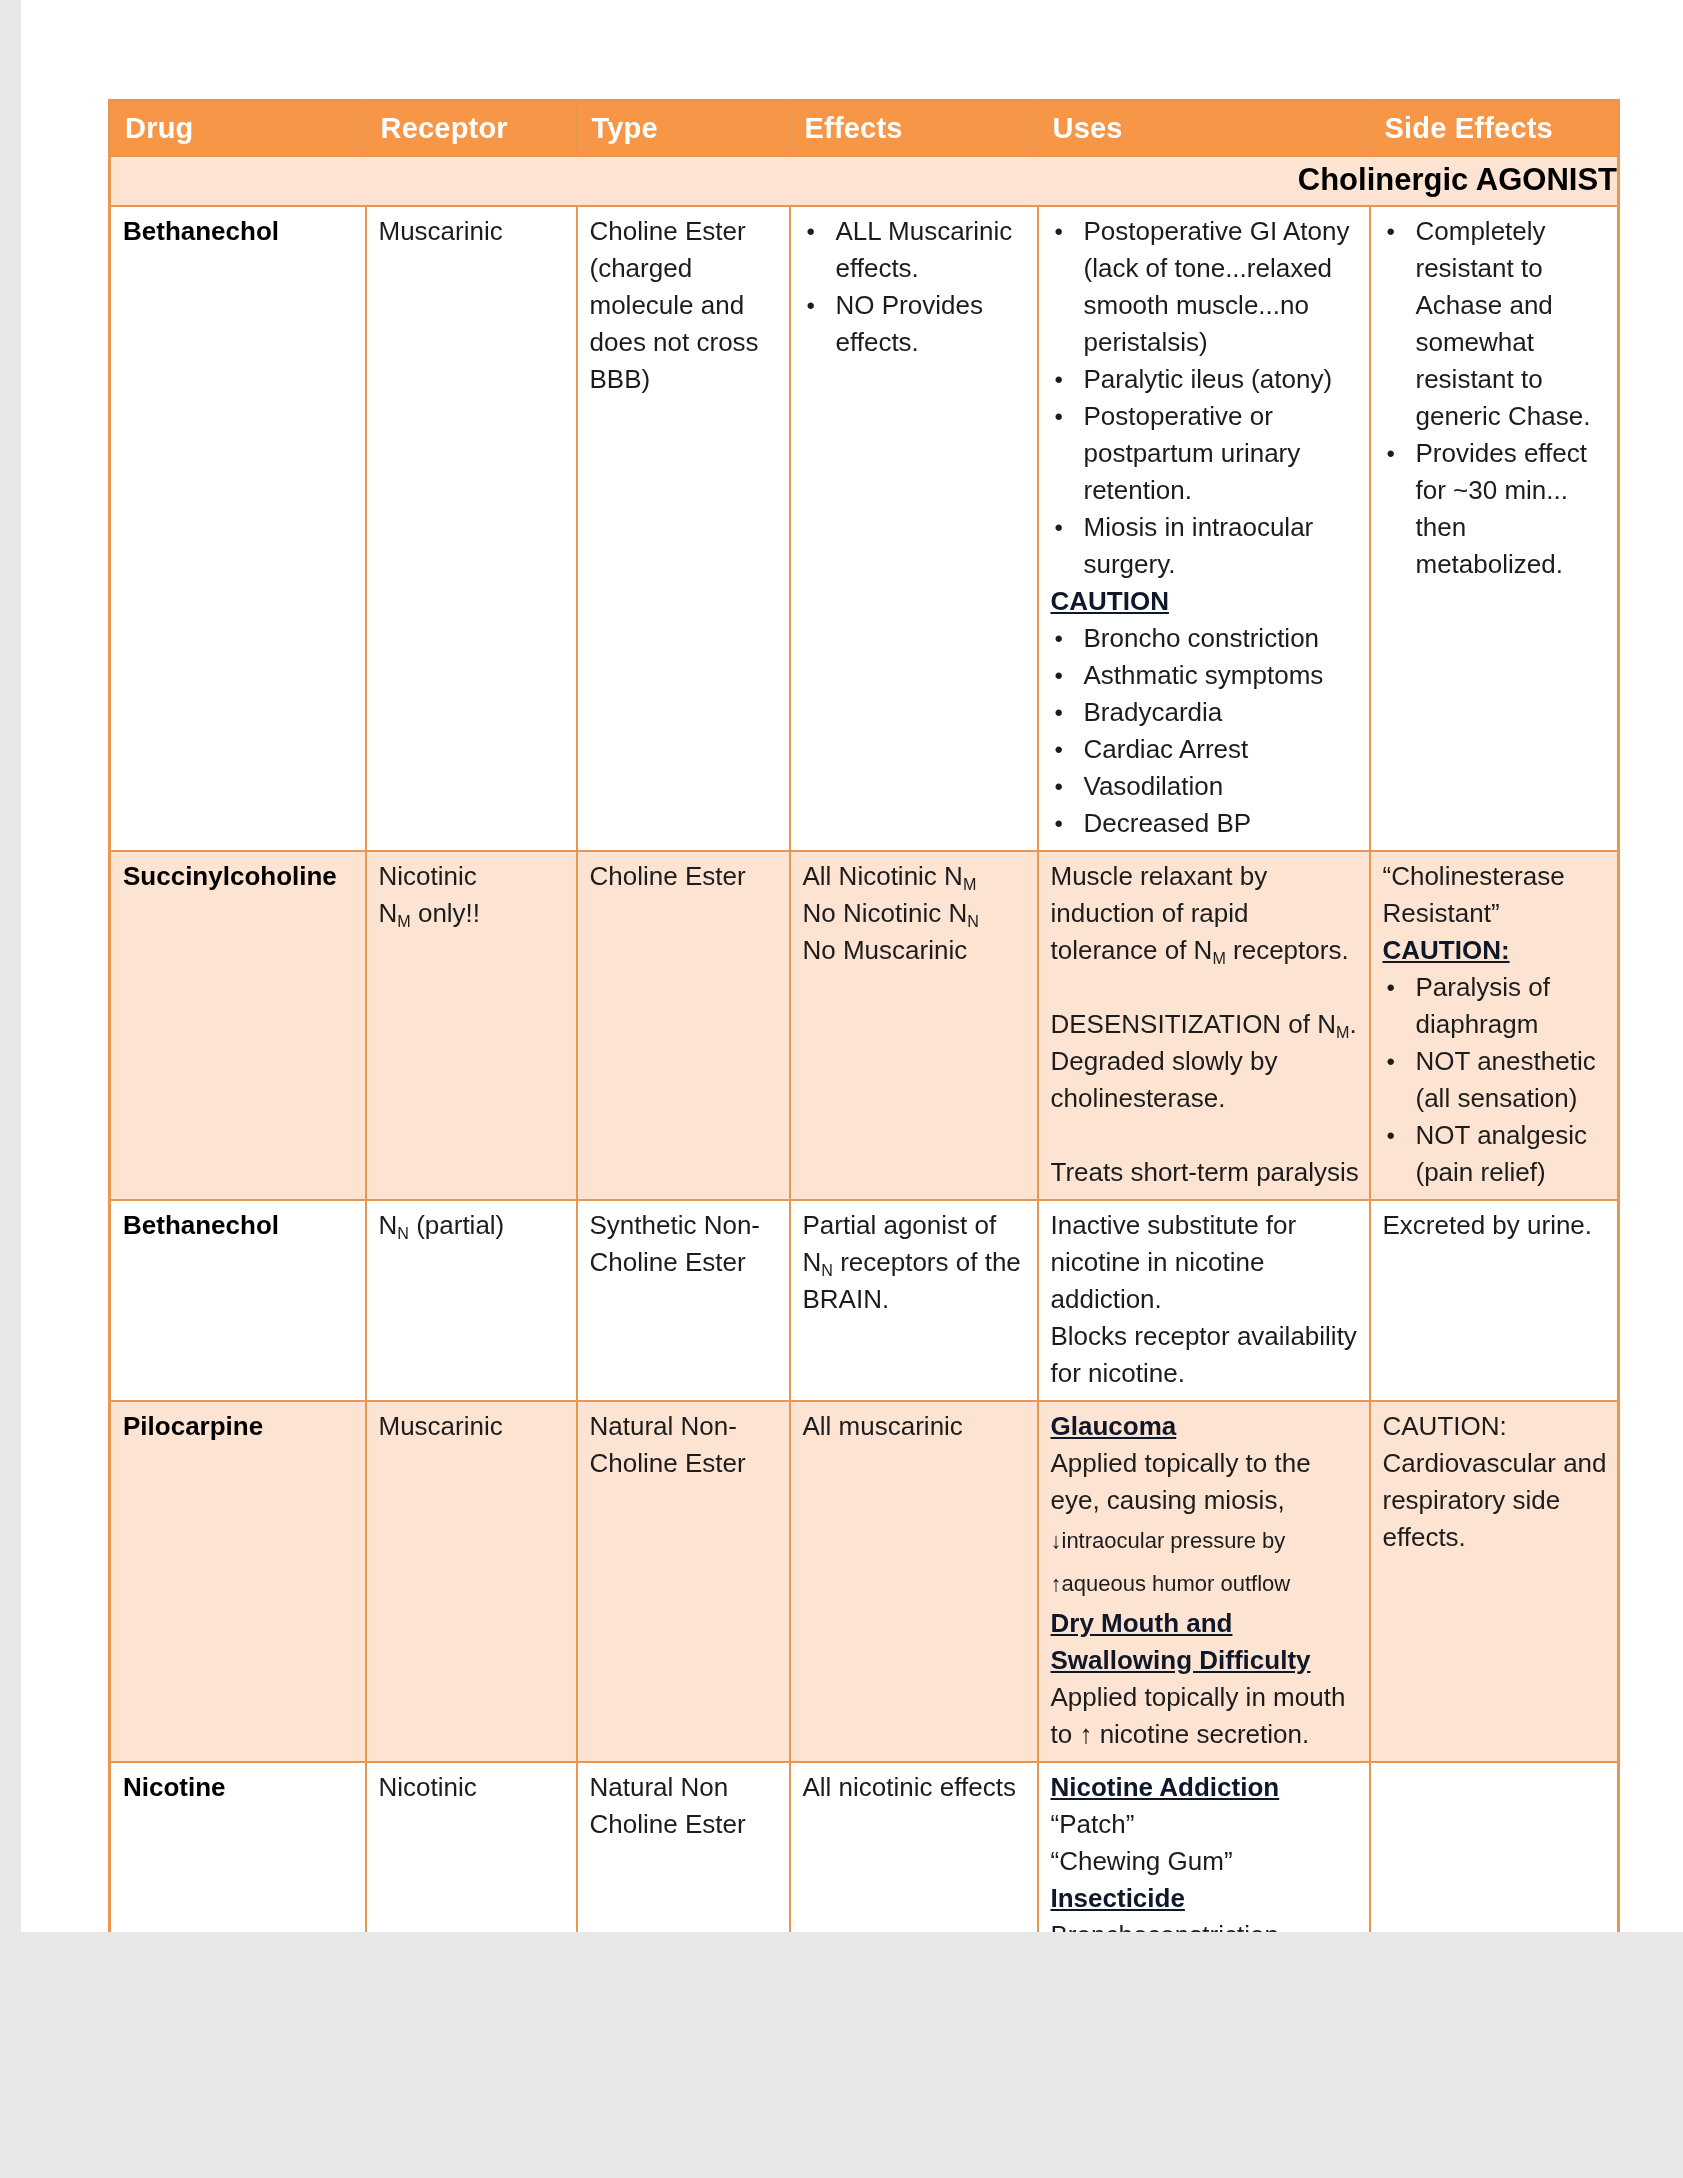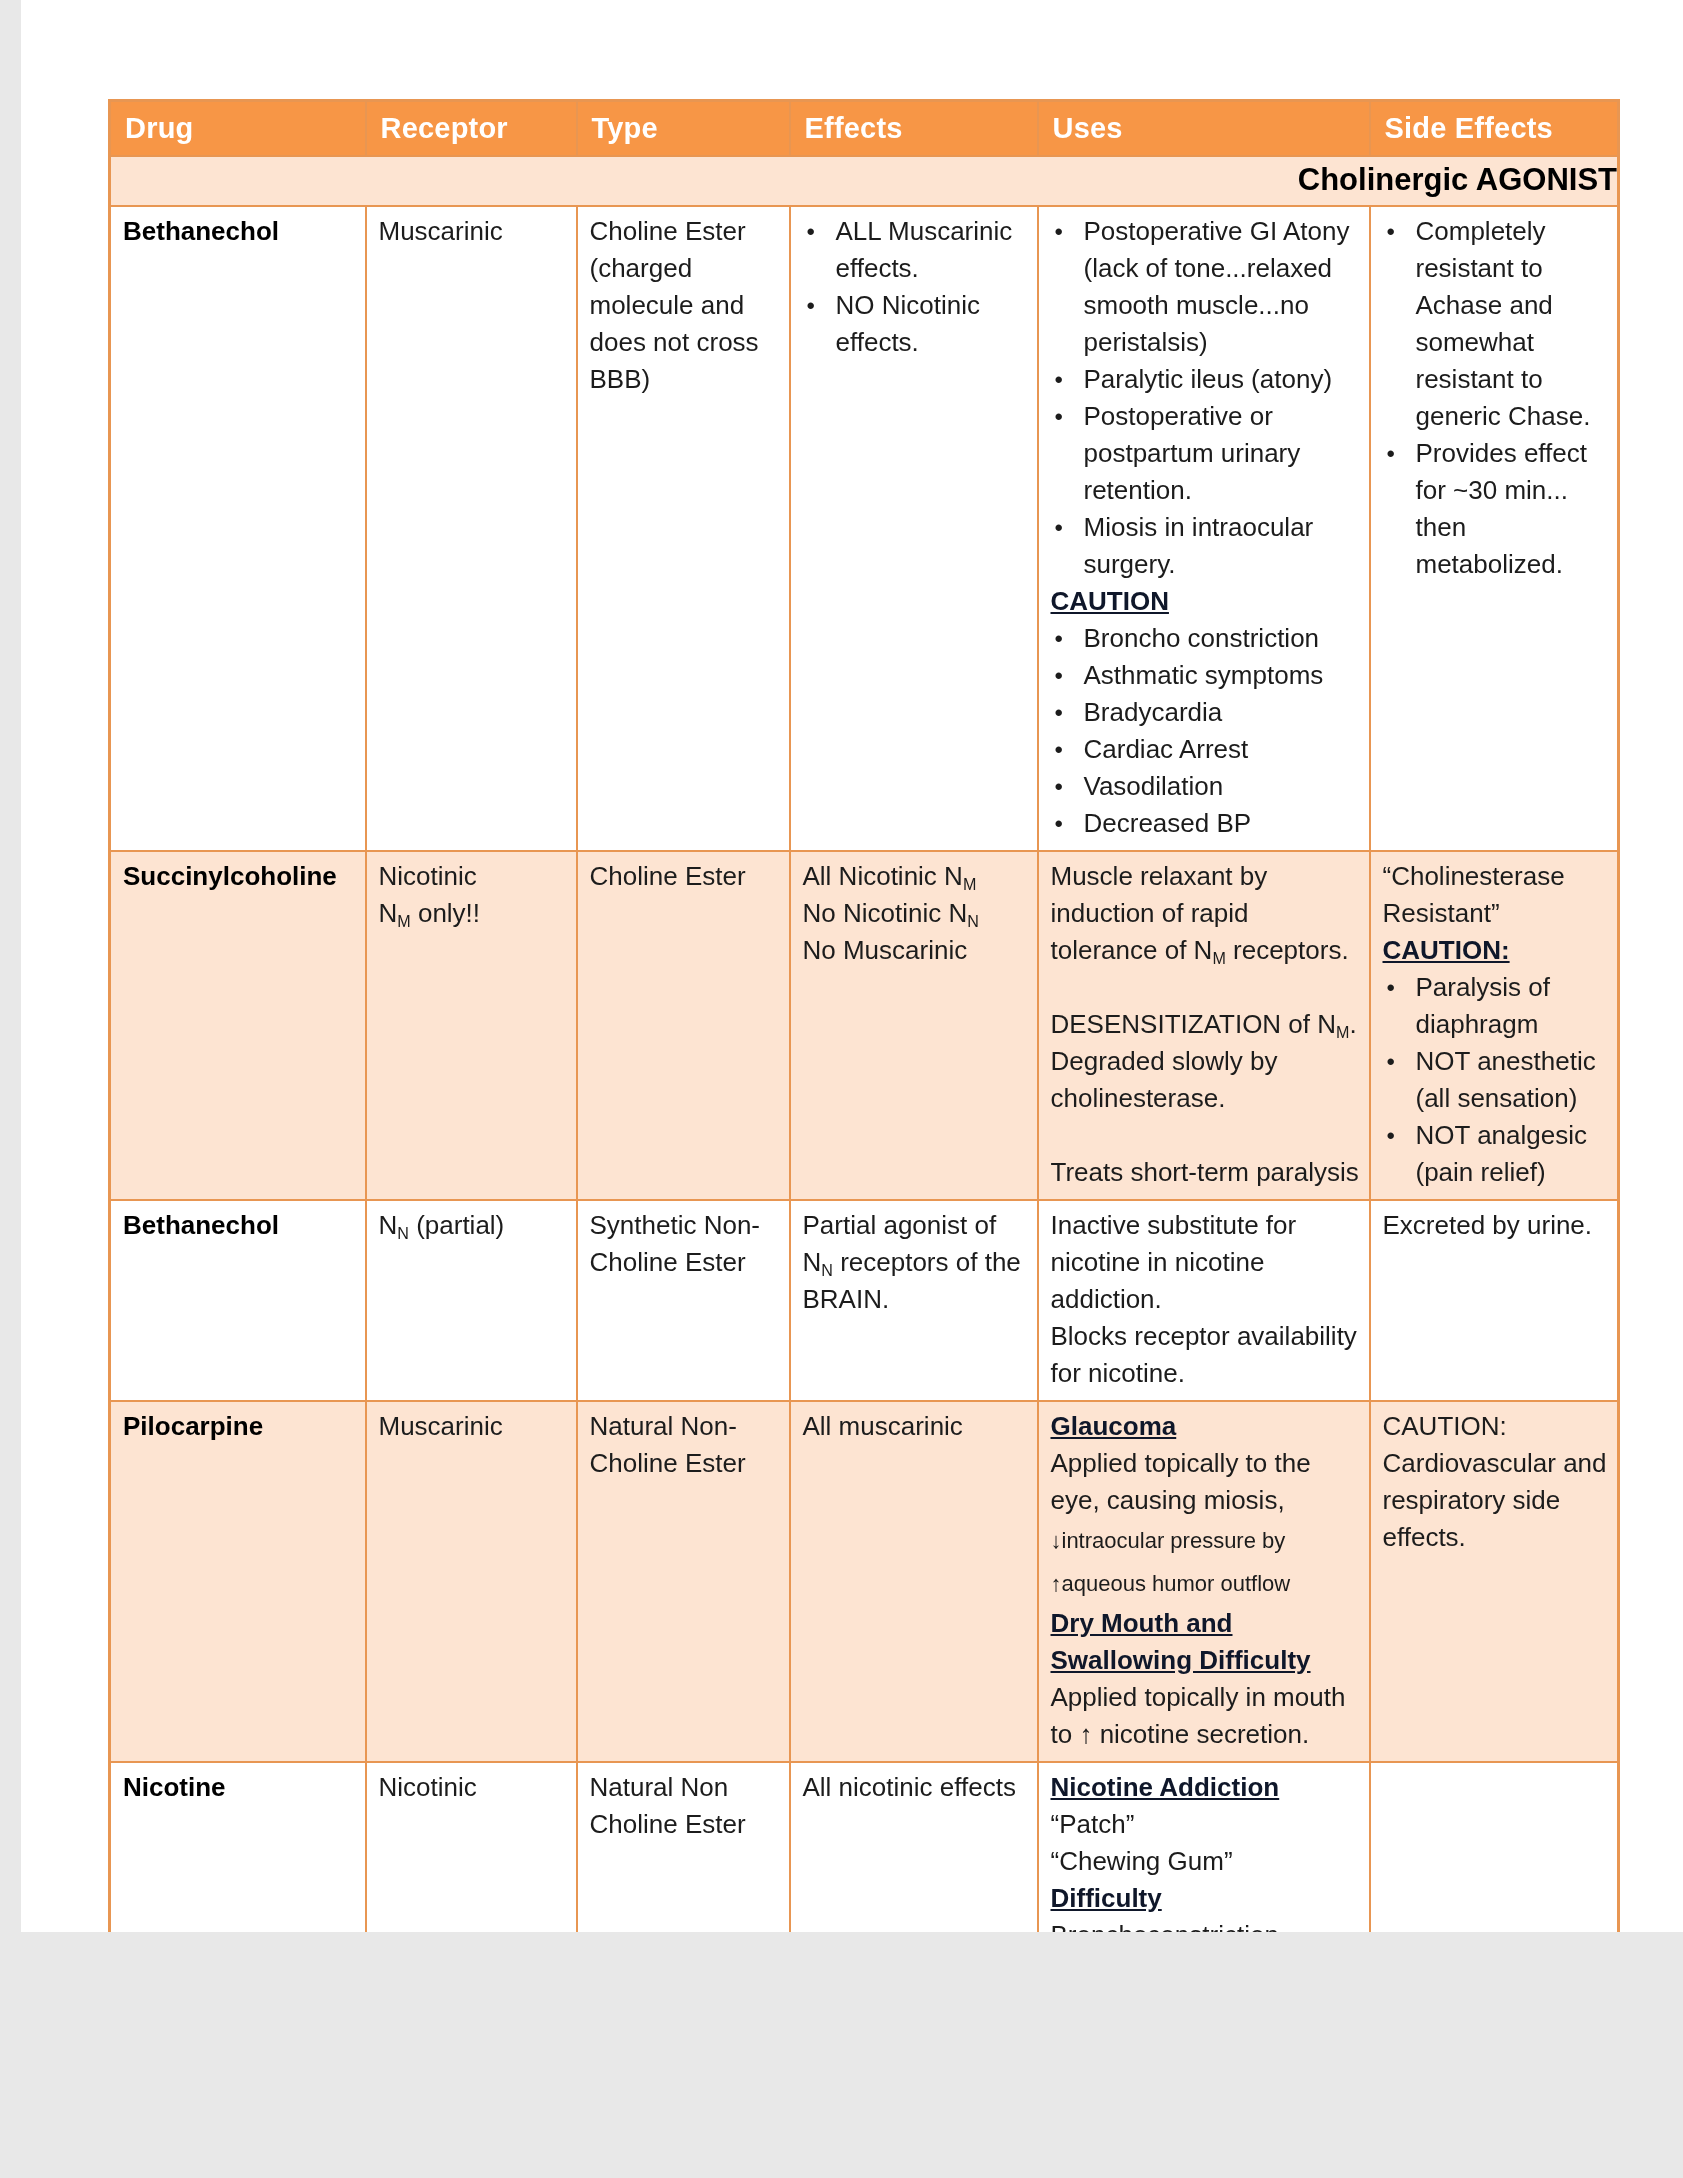--- a/index.html
+++ b/index.html
@@ -129,21 +129,21 @@
           <td>
             <div class="line plain">Choline Ester (charged molecule and does not cross BBB)</div>
           </td>
           <td>
             <div class="line bullet">
               <span class="marker">•</span>
               <span class="btext">ALL Muscarinic effects.</span>
             </div>
             <div class="line bullet">
               <span class="marker">•</span>
-              <span class="btext">NO Nicotinic effects.</span>
+              <span class="btext">NO Provides effects.</span>
             </div>
           </td>
           <td>
             <div class="line bullet">
               <span class="marker">•</span>
               <span class="btext">Postoperative GI Atony (lack of tone...relaxed smooth muscle...no peristalsis)</span>
             </div>
             <div class="line bullet">
               <span class="marker">•</span>
               <span class="btext">Paralytic ileus (atony)</span>
@@ -289,21 +289,21 @@
           <td>
             <div class="line plain">Natural Non Choline Ester</div>
           </td>
           <td>
             <div class="line plain">All nicotinic effects</div>
           </td>
           <td>
             <div class="line heading">Nicotine Addiction</div>
             <div class="line plain">“Patch”</div>
             <div class="line plain">“Chewing Gum”</div>
-            <div class="line heading">Difficulty</div>
+            <div class="line heading">Insecticide</div>
             <div class="line plain">Bronchoconstriction</div>
           </td>
           <td></td>
         </tr>
       </tbody>
   </table>
 
   <div class="page-number">1</div>
 </div>
 

